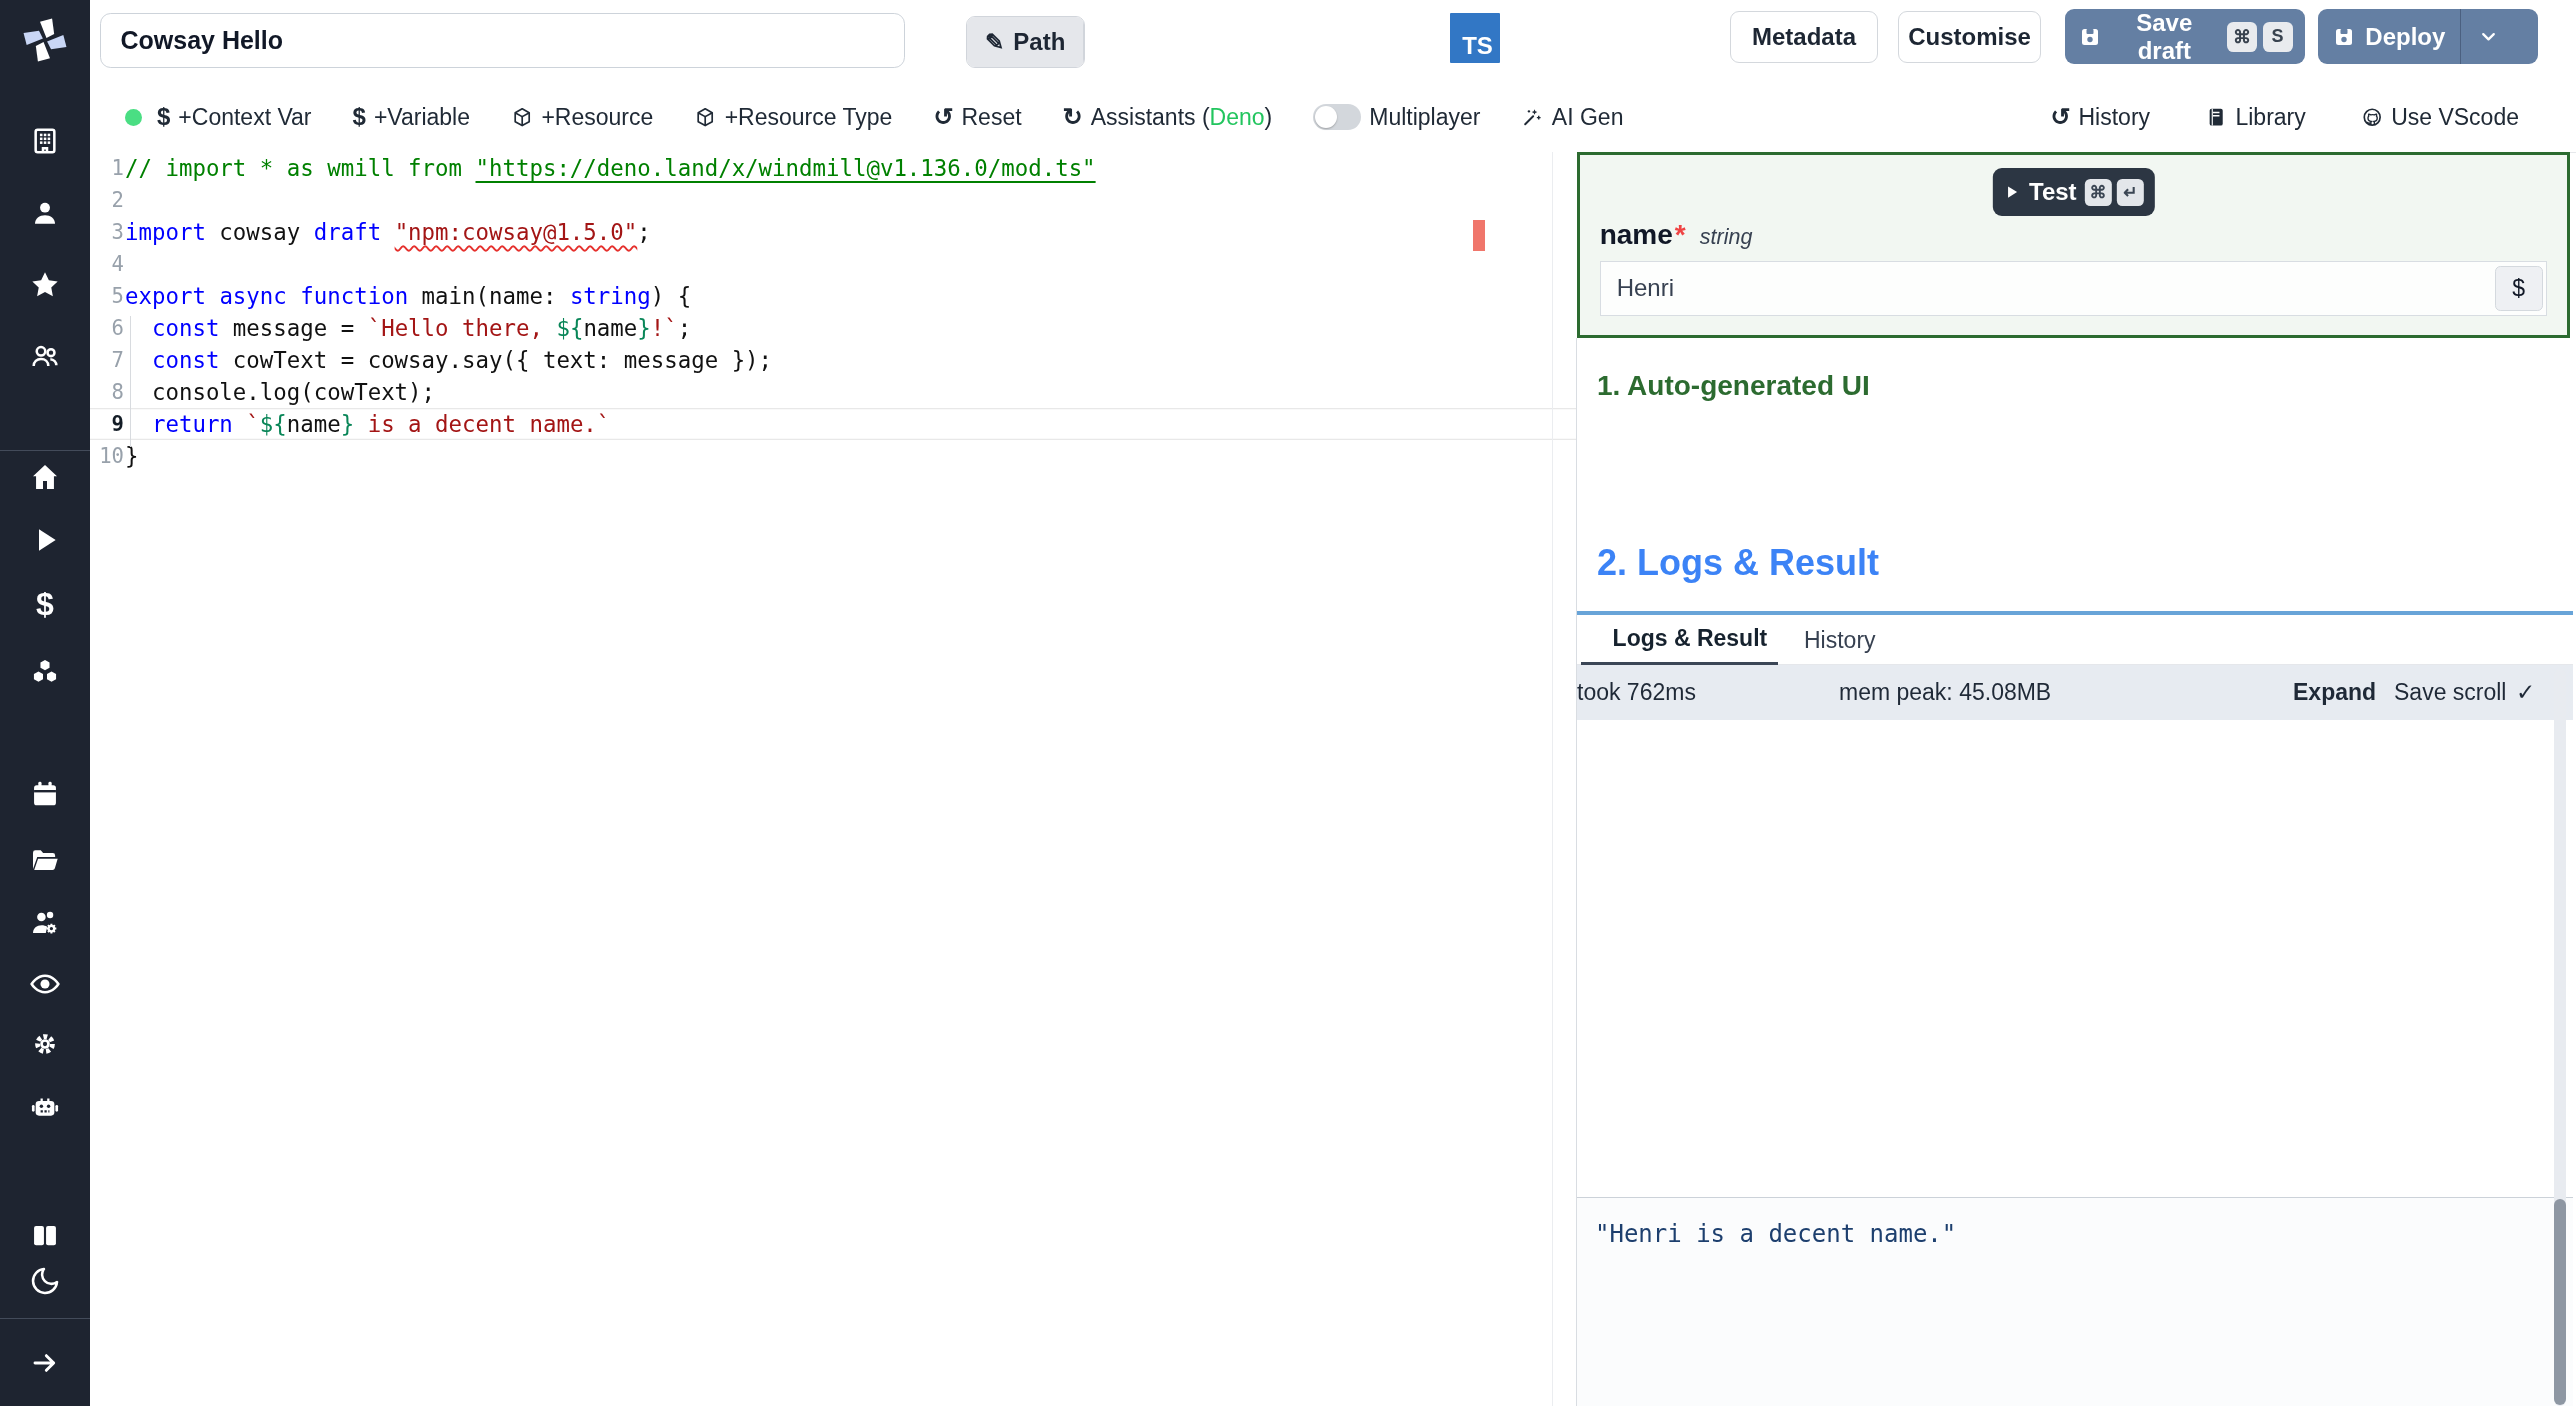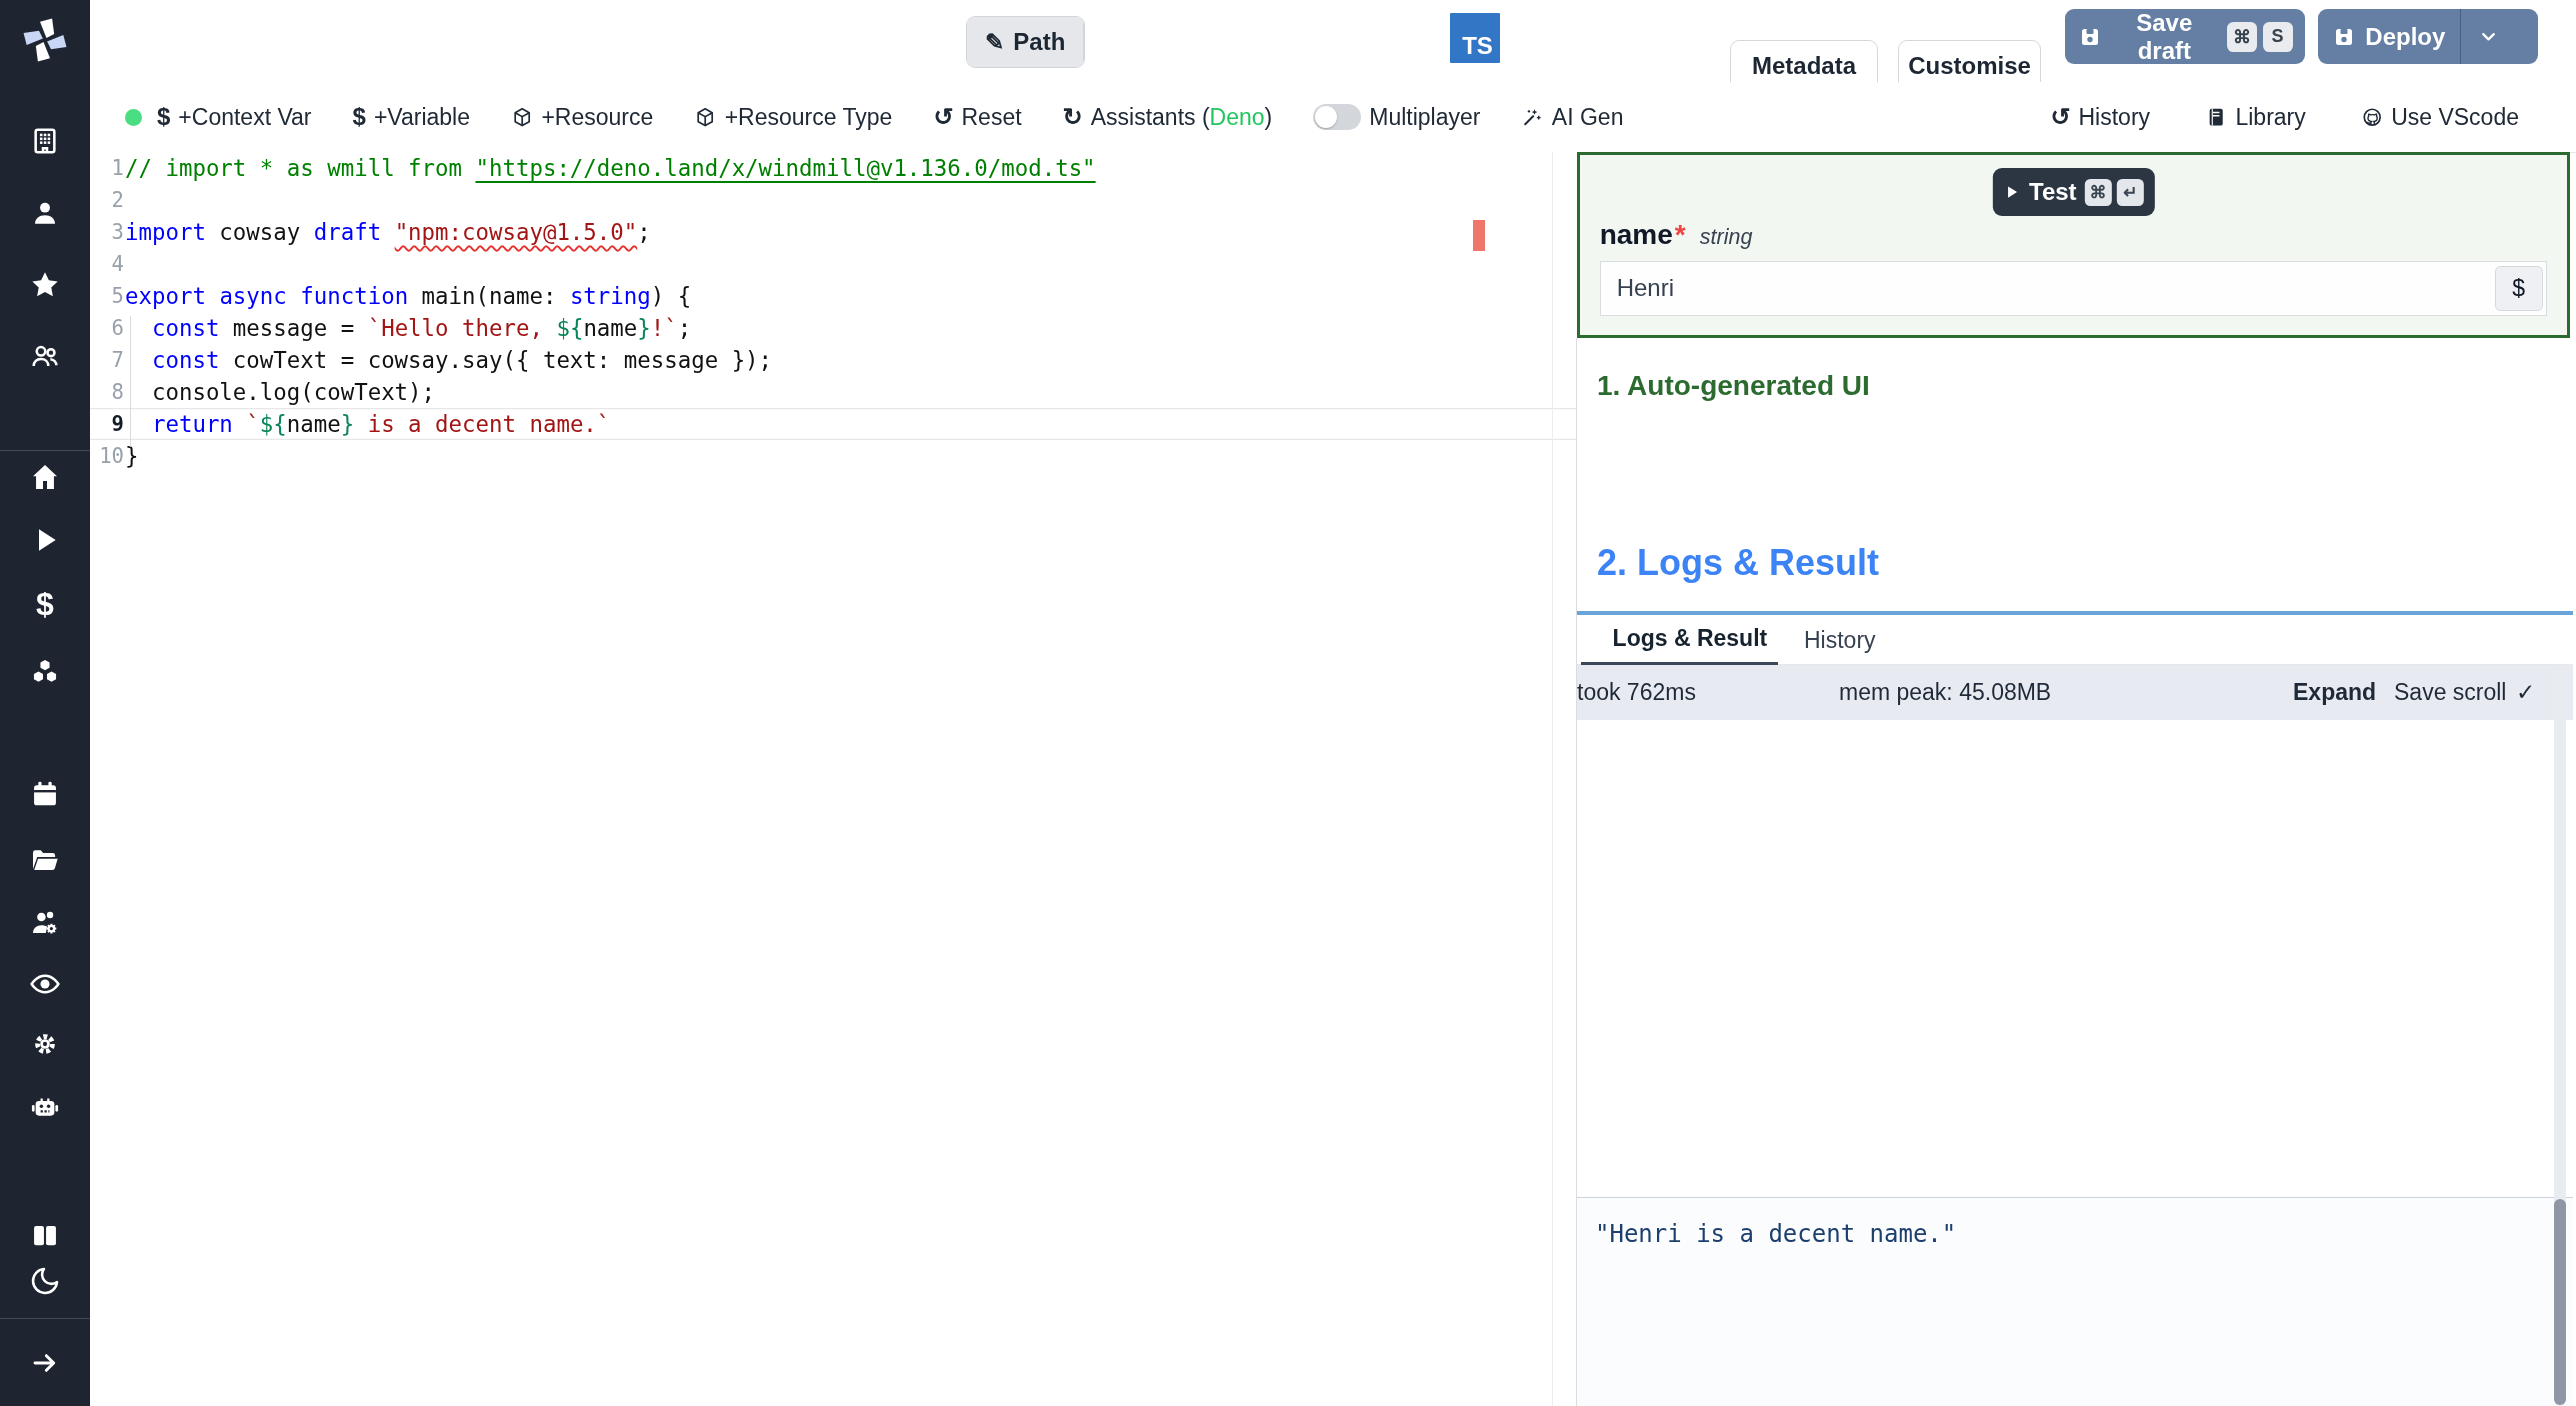--- a/index.html
+++ b/index.html
@@ -20,21 +20,21 @@
   .title-input{position:absolute;left:9.8px;top:13.4px;width:805px;height:55px;border:1.8px solid #cdd3da;border-radius:10.7px;
     padding:0 19.7px;font-family:"Liberation Sans",sans-serif;font-size:25px;font-weight:700;color:#111827;outline:none;box-sizing:border-box;}
   .path-group{position:absolute;left:876px;top:16px;height:50px;display:flex;border:1.3px solid #d1d5db;border-radius:9px;overflow:hidden;background:#fff;}
   .path-btn{display:flex;align-items:center;gap:9px;background:#e5e7eb;border:none;border-right:1.3px solid #d1d5db;
     padding:0 18px;font-family:"Liberation Sans",sans-serif;font-size:24px;font-weight:600;color:#1d2633;cursor:pointer;}
   .path-btn .pc{font-size:23px;}
   .path-value{display:flex;align-items:center;padding:0 14.3px;font-family:"DejaVu Sans Mono",monospace;font-size:22.4px;color:#16202b;min-width:268px;}
   .ts-badge{position:absolute;left:1360px;top:13.4px;width:50px;height:50px;border-radius:1px;background:#3277c5;color:#fff;
     display:flex;align-items:flex-end;justify-content:flex-end;padding:0 7.2px 3.6px 0;box-sizing:border-box;font-weight:800;font-size:24px;}
   .ghost-btn{position:absolute;top:10.7px;height:52px;background:#fff;border:1.8px solid #d4d8dd;border-radius:9px;
-    font-family:"Liberation Sans",sans-serif;font-size:24px;font-weight:600;color:#1d2633;cursor:pointer;margin-top:29px;}
+    font-family:"Liberation Sans",sans-serif;font-size:24px;font-weight:600;color:#1d2633;cursor:pointer;}
   .btn-metadata{left:1640px;width:148px;}
   .btn-customise{left:1808px;width:143px;}
   .solid-btn{position:absolute;top:9px;height:55px;background:#647fa3;border:none;border-radius:9px;color:#fff;
     display:flex;align-items:center;font-family:"Liberation Sans",sans-serif;font-size:24px;font-weight:600;cursor:pointer;box-sizing:border-box;}
   .btn-save{left:1975px;width:240px;padding:0 12.5px;gap:9px;}
   .btn-deploy{left:2228px;width:220px;padding:0;}
   .solid-btn svg{width:24px;height:24px;}
   kbd.chip{display:inline-flex;align-items:center;justify-content:center;width:30px;height:30px;background:#e9ebee;border-radius:6.3px;
     color:#39434f;font-family:"Liberation Sans",sans-serif;font-size:18px;font-weight:600;}
   .deploy-main{display:flex;align-items:center;gap:9px;padding:0 14.3px;height:100%;}
@@ -249,20 +249,21 @@
           <svg viewBox="0 0 24 24" xmlns="http://www.w3.org/2000/svg">
             <path d="M4.5 12h14M13 6.5l5.5 5.5L13 17.5" fill="none" stroke="currentColor" stroke-width="2.2" stroke-linecap="round" stroke-linejoin="round"></path>
           </svg>
         </div>
       </div>
     <div class="sb-divider" style="top:450px"></div>
     <div class="sb-divider" style="top:1318px"></div>
   </aside>
 
   <header class="topbar">
+    <input class="title-input" value="Cowsay Hello" style="">
     <div class="path-group">
       <button class="path-btn">
         <span class="pc">✎</span>
         <span>Path</span>
       </button>
     </div>
     <div class="ts-badge">
       <span>TS</span>
     </div>
     <button class="ghost-btn btn-metadata">Metadata</button>

